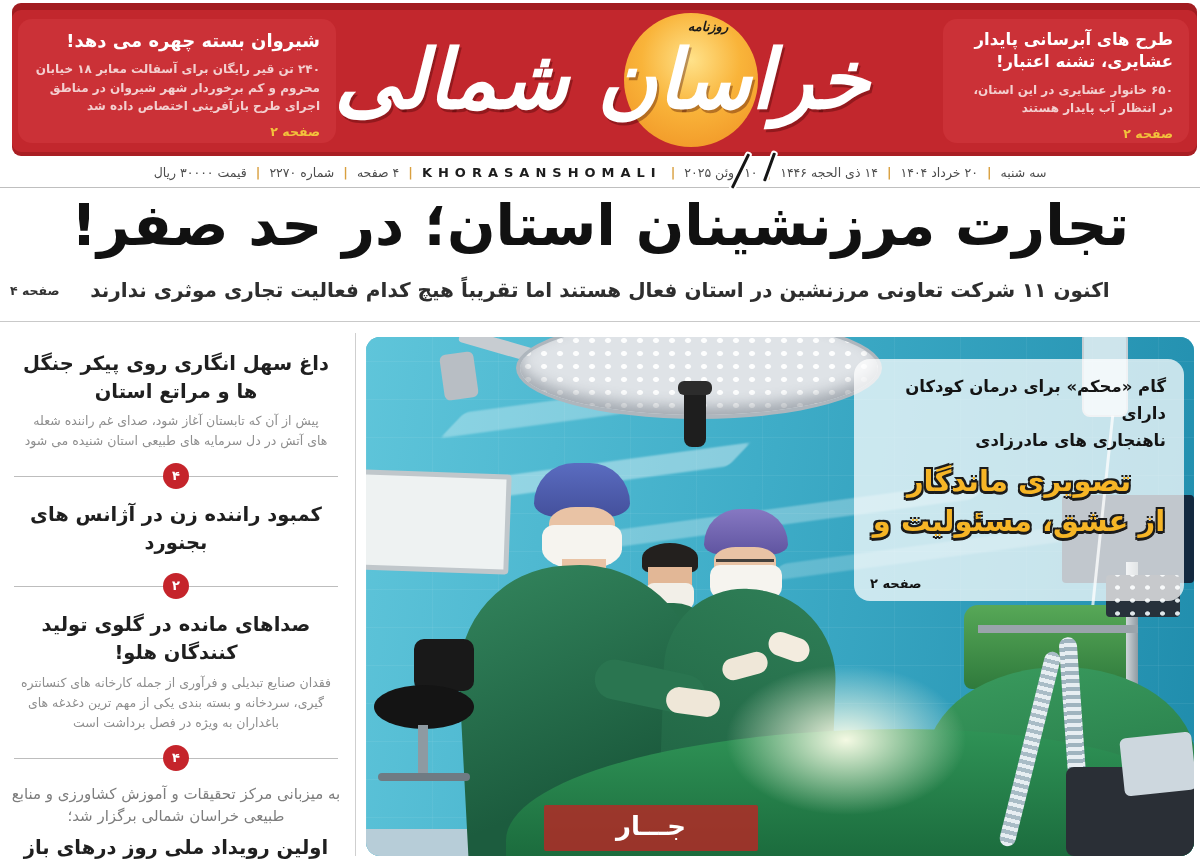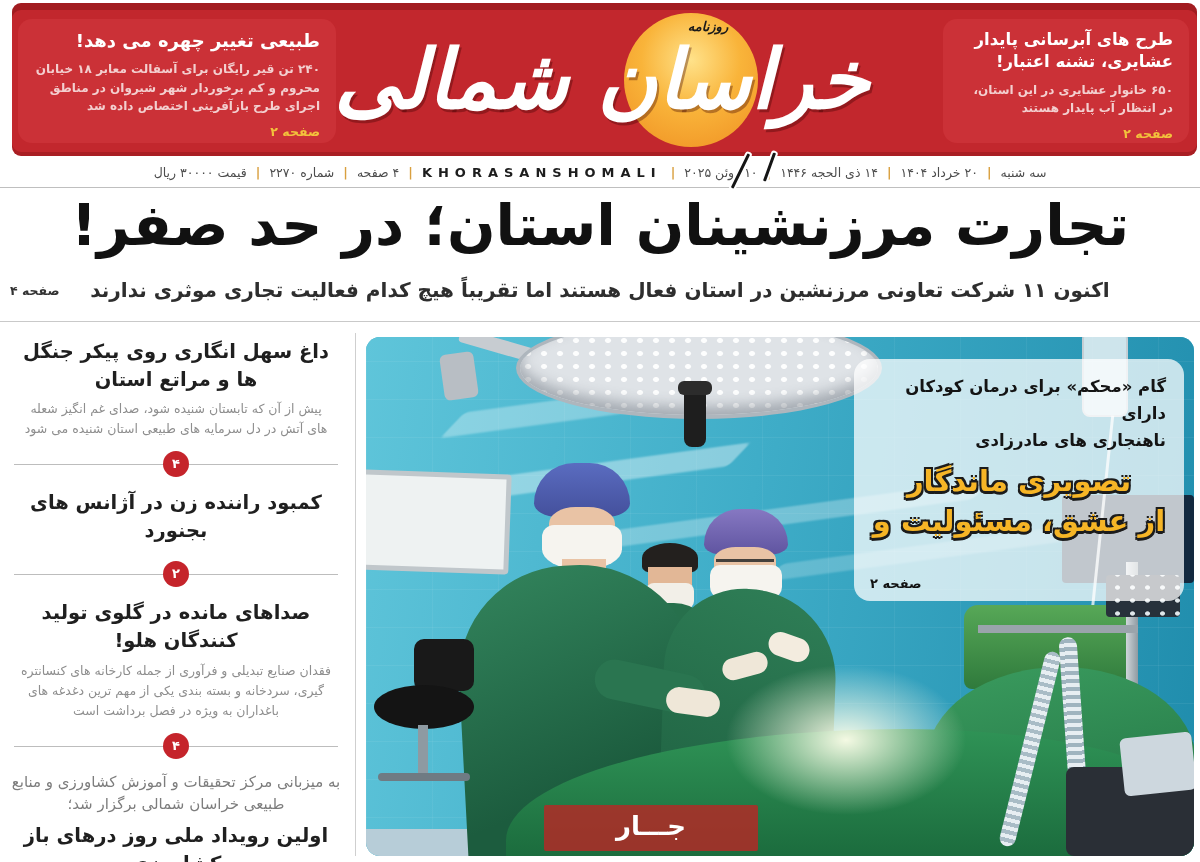--- a/index.html
+++ b/index.html
@@ -79,21 +79,21 @@
 </style>
 </head>
 <body>
 
 <div class="masthead">
   <div class="sun"></div>
   <div class="paper-type">روزنامه</div>
   <div class="nameplate">خراسان شمالی</div>
 
   <div class="mh-box mh-box-left">
-    <div class="mh-head">طبیعی تغییر چهره می دهد!</div>
+    <div class="mh-head">شیروان بسته چهره می دهد!</div>
     <div class="mh-body">۲۴۰ تن قیر رایگان برای آسفالت معابر ۱۸ خیابان محروم و کم برخوردار شهر شیروان در مناطق اجرای طرح بازآفرینی اختصاص داده شد</div>
     <div class="mh-page">صفحه ۲</div>
   </div>
 
   <div class="mh-box mh-box-right">
     <div class="mh-head" style="font-size:16.5px">طرح های آبرسانی پایدار عشایری، تشنه اعتبار!</div>
     <div class="mh-body">۶۵۰ خانوار عشایری در این استان، در انتظار آب پایدار هستند</div>
     <div class="mh-page">صفحه ۲</div>
   </div>
 </div>
@@ -119,23 +119,23 @@
 </div>
 
 <div class="lead-headline">تجارت مرزنشینان استان؛ در حد صفر!</div>
 <div class="lead-sub">اکنون ۱۱ شرکت تعاونی مرزنشین در استان فعال هستند اما تقریباً هیچ کدام فعالیت تجاری موثری ندارند</div>
 <div class="lead-pageref">صفحه ۴</div>
 <div class="lead-rule"></div>
 <div class="col-rule"></div>
 
 <div class="leftcol">
 
-  <div style="margin-top:8px;">
+  <div style="margin-top:20px;">
     <div class="sb-head">داغ سهل انگاری روی پیکر جنگل ها و مراتع استان</div>
-    <div class="sb-body" style="margin:4px 14px 0;">پیش از آن که تابستان شنیده شود، صدای غم انگیز شعله های آتش در دل سرمایه های طبیعی استان شنیده می شود</div>
+    <div class="sb-body" style="margin:4px 14px 0;">پیش از آن که تابستان آغاز شود، صدای غم راننده شعله های آتش در دل سرمایه های طبیعی استان شنیده می شود</div>
     <div class="divider">
       <span class="rule"></span>
       <span class="num-badge">۴</span>
     </div>
   </div>
 
   <div>
     <div class="sb-head" style="margin-top:2px;">کمبود راننده زن در آژانس های بجنورد</div>
     <div class="divider" style="margin-top:16px;">
       <span class="rule"></span>

